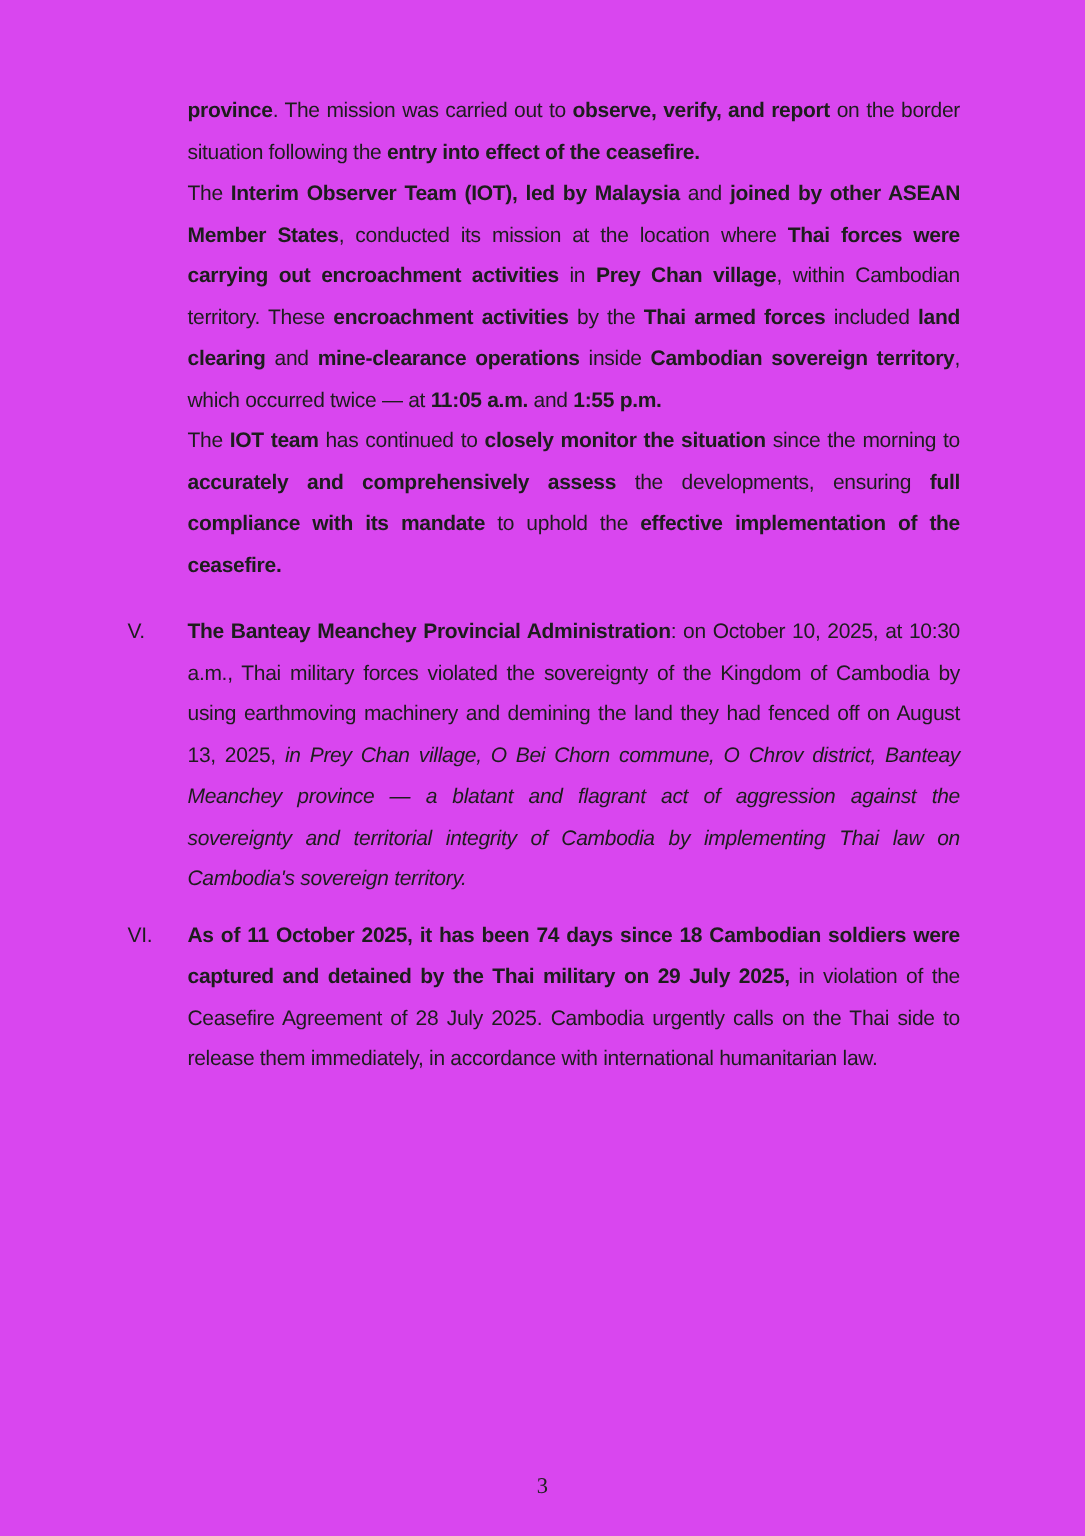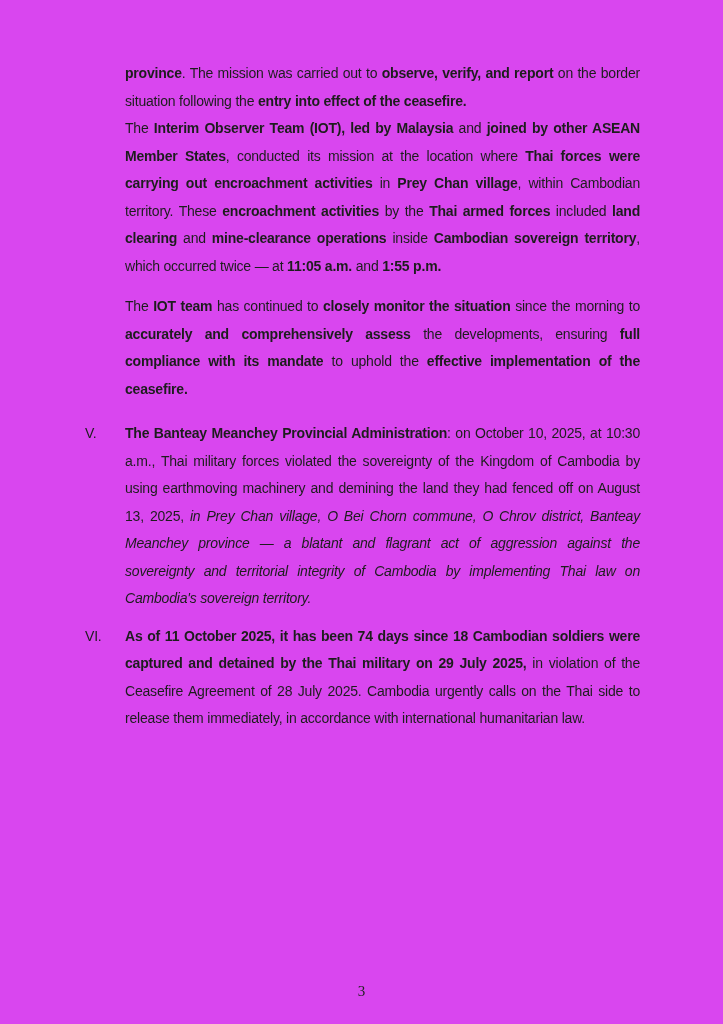--- a/index.html
+++ b/index.html
@@ -20,21 +20,21 @@
     width: 515px;
     color: #1d1d1d;
     font-size: 14px;
     line-height: 27.5px;
     letter-spacing: -0.2px;
   }
   .para { text-align: justify; }
   .b { font-weight: bold; }
   .i { font-style: italic; margin-top: 38px; }
   .gap-sm { margin-top: 10px; }
-  .gap-md { margin-top: 13px; }
+  .gap-md { }
   .gap-lg { margin-top: 17px; }
   .list-item { position: relative; }
   .marker {
     position: absolute;
     left: -40px; top: 0;
     width: 36px;
     line-height: 27.5px;
     text-align: left;
     color: #1d1d1d;
   }

